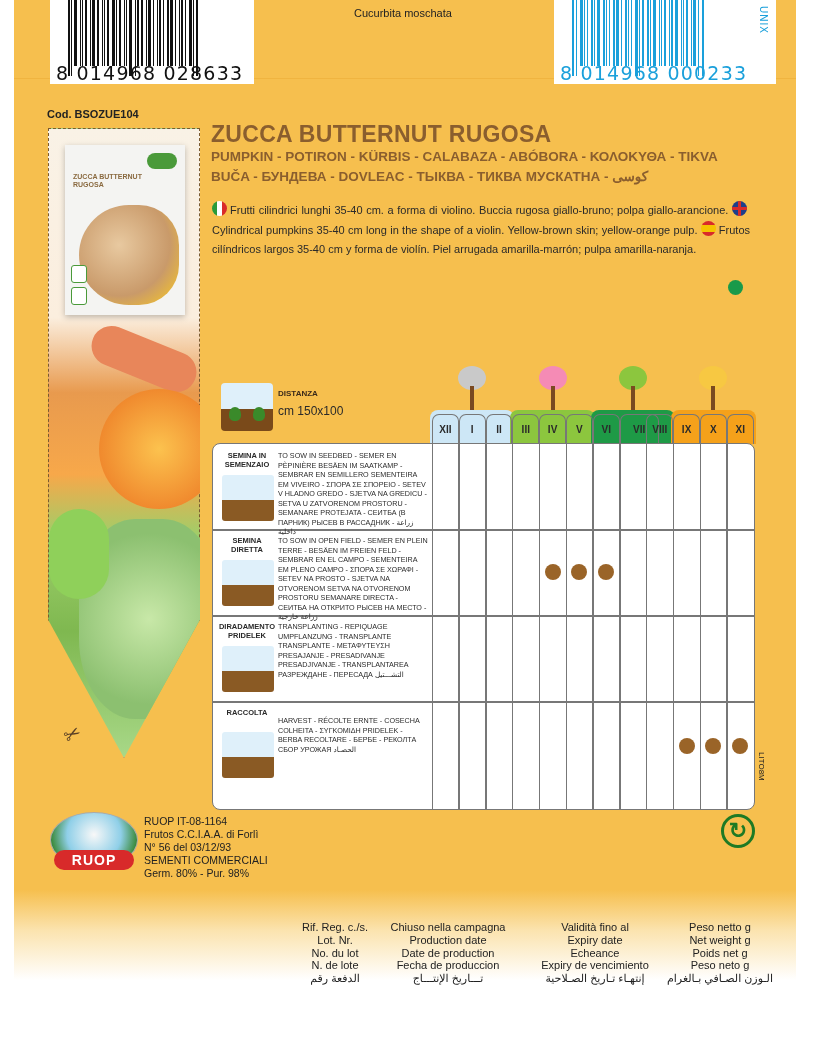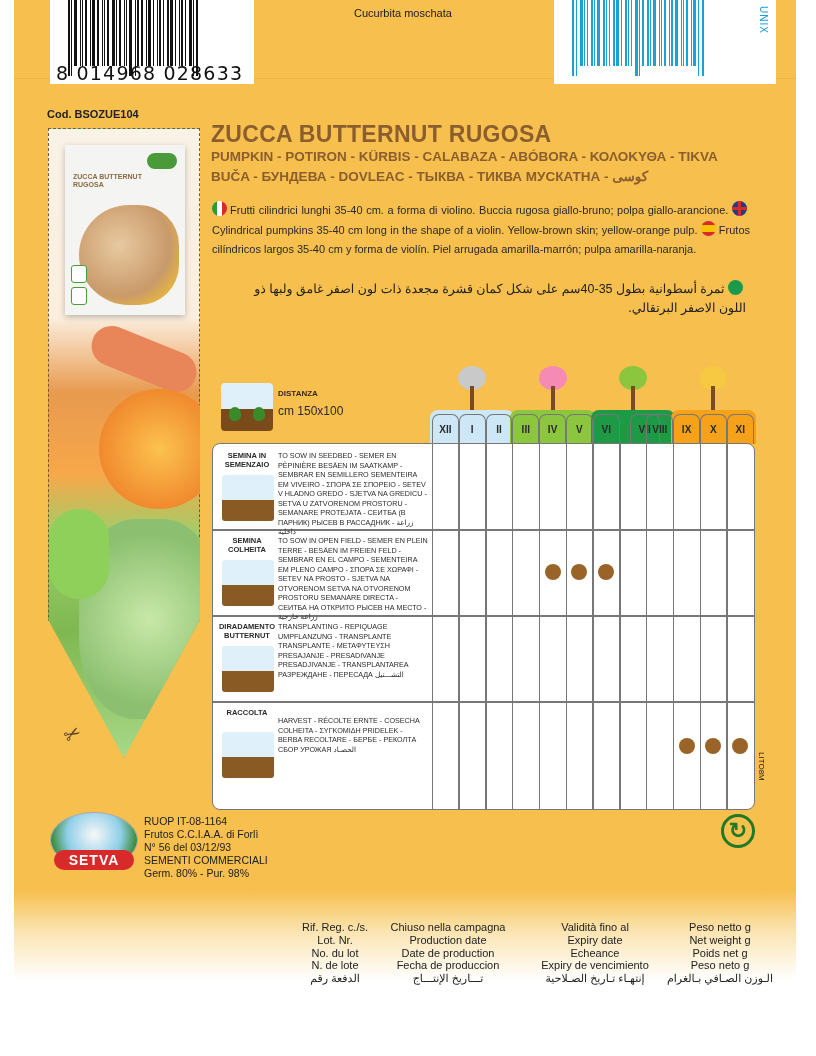--- a/index.html
+++ b/index.html
@@ -167,20 +167,21 @@
       <i style="width: 2px; margin-right: 2px;"></i>
       <i style="width: 3px; margin-right: 3px;"></i>
       <i style="width: 1px; margin-right: 1px;"></i>
       <i style="width: 1px; margin-right: 2px;"></i>
       <i style="width: 2px; margin-right: 3px;"></i>
       <i style="width: 1px; margin-right: 1px;"></i>
       <i style="width: 3px; margin-right: 2px;"></i>
       <i style="width: 1px; margin-right: 3px; height: 76px;"></i>
       <i style="width: 2px; margin-right: 1px; height: 76px;"></i>
     </div>
+  <div class="digits">8 014968 000233</div>
 </div>
 <div class="unix">UNIX</div>
 
 <div class="species">Cucurbita moschata</div>
 <div class="code">Cod. BSOZUE104</div>
 
 <div class="cutout">
   <div class="veg-carrot"></div>
   <div class="veg-pumpkin"></div>
   <div class="veg-lettuce"></div>
@@ -202,21 +203,20 @@
 <div class="subtitle sub1">PUMPKIN - POTIRON - KÜRBIS - CALABAZA - ABÓBORA - ΚΟΛΟΚΥΘΑ - TIKVA</div>
 <div class="subtitle sub2">BUČA - БУНДЕВА - DOVLEAC - ТЫКВА - ТИКВА МУСКАТНА - كوسى</div>
 
 <div class="desc">
   <span class="flag flag-it"></span><span>Frutti cilindrici lunghi 35-40 cm. a forma di violino. Buccia rugosa giallo-bruno; polpa giallo-arancione.</span>
   <span class="flag flag-uk"></span><span>Cylindrical pumpkins 35-40 cm long in the shape of a violin. Yellow-brown skin; yellow-orange pulp.</span>
   <span class="flag flag-es"></span><span>Frutos cilíndricos largos 35-40 cm y forma de violín. Piel arrugada amarilla-marrón; pulpa amarilla-naranja.</span>
 </div>
 <div class="arabic-desc">
   <span class="flag flag-sa"></span>
-  <span>ثمرة أسطوانية بطول 35-40سم على شكل كمان قشرة مجعدة ذات لون اصفر غامق ولبها ذو اللون الاصفر البرتقالي.</span>
 </div>
 
 <div class="dist-icon">
   <div class="leaf" style="left:8px"></div>
   <div class="leaf" style="left:32px"></div>
 </div>
 <div class="dist-label">DISTANZA</div>
 <div class="dist-value">cm 150x100</div>
 
 <div id="calendar-header">
@@ -240,21 +240,21 @@
       <div class="crown" style="background:#f7c842"></div>
       <div class="trunk"></div>
     </div>
     <div class="month" style="left: 432px; width: 26.8px;">XII</div>
     <div class="month" style="left: 458.8px; width: 26.8px;">I</div>
     <div class="month" style="left: 485.6px; width: 26.8px;">II</div>
     <div class="month" style="left: 512.4px; width: 26.8px;">III</div>
     <div class="month" style="left: 539.2px; width: 26.8px;">IV</div>
     <div class="month" style="left: 566px; width: 26.8px;">V</div>
     <div class="month" style="left: 592.8px; width: 26.8px;">VI</div>
-    <div class="month" style="left: 619.6px; width: 30px; margin-left: 10px;">VII</div>
+    <div class="month" style="left: 619.6px; width: 39px;">VII</div>
     <div class="month" style="left: 646.4px; width: 26.8px;">VIII</div>
     <div class="month" style="left: 673.2px; width: 26.8px;">IX</div>
     <div class="month" style="left: 700px; width: 26.8px;">X</div>
     <div class="month" style="left: 726.8px; width: 26.8px;">XI</div>
   </div>
 
 <div class="grid" id="grid">
     <div class="row-sep" style="top: 85px;"></div>
     <div class="row-sep" style="top: 171px;"></div>
     <div class="row-sep" style="top: 257px;"></div>
@@ -273,49 +273,49 @@
   </div>
 <div id="row-content">
     <div class="row-label" style="top: 451px;">
       <div>SEMINA IN</div>
       <div>SEMENZAIO</div>
     </div>
     <div class="row-text" style="top: 451px;">TO SOW IN SEEDBED - SEMER EN PÈPINIÈRE BESÄEN IM SAATKAMP - SEMBRAR EN SEMILLERO SEMENTEIRA EM VIVEIRO - ΣΠΟΡΑ ΣΕ ΣΠΟΡΕΙΟ - SETEV V HLADNO GREDO - SJETVA NA GREDICU - SETVA U ZATVORENOM PROSTORU - SEMANARE PROTEJATA - СЕИТБА (В ПАРНИК) РЫСЕВ В РАССАДНИК - زراعة داخلية</div>
     <div class="row-icon" style="top: 475px;"></div>
     <div class="row-label" style="top: 536px; text-align: center;">
       <div>SEMINA</div>
-      <div>COLHEITA</div>
+      <div>DIRETTA</div>
     </div>
     <div class="row-text" style="top: 536px;">TO SOW IN OPEN FIELD - SEMER EN PLEIN TERRE - BESÄEN IM FREIEN FELD - SEMBRAR EN EL CAMPO - SEMENTEIRA EM PLENO CAMPO - ΣΠΟΡΑ ΣΕ ΧΩΡΑΦΙ - SETEV NA PROSTO - SJETVA NA OTVORENOM SETVA NA OTVORENOM PROSTORU SEMANARE DIRECTA - СЕИТБА НА ОТКРИТО РЫСЕВ НА МЕСТО - زراعة خارجية</div>
     <div class="row-icon" style="top: 560px;"></div>
     <div class="dot" style="background: rgb(154, 100, 40); left: 544.6px; top: 564px;"></div>
     <div class="dot" style="background: rgb(154, 100, 40); left: 571.4px; top: 564px;"></div>
     <div class="dot" style="background: rgb(154, 100, 40); left: 598.2px; top: 564px;"></div>
     <div class="row-label" style="top: 622px;">
       <div>DIRADAMENTO</div>
-      <div>BUTTERNUT</div>
+      <div>PRIDELEK</div>
     </div>
     <div class="row-text" style="top: 622px;">TRANSPLANTING - REPIQUAGE UMPFLANZUNG - TRANSPLANTE TRANSPLANTE - ΜΕΤΑΦΥΤΕΥΣΗ PRESAJANJE - PRESADIVANJE PRESADJIVANJE - TRANSPLANTAREA РАЗРЕЖДАНЕ - ПЕРЕСАДА التشـــتيل</div>
     <div class="row-icon" style="top: 646px;"></div>
     <div class="row-label" style="top: 708px; text-align: center;">
       <div>RACCOLTA</div>
       <div></div>
     </div>
     <div class="row-text" style="top: 716px;">HARVEST - RÉCOLTE ERNTE - COSECHA COLHEITA - ΣΥΓΚΟΜΙΔΗ PRIDELEK - BERBA RECOLTARE - БЕРБЕ - РЕКОЛТА СБОР УРОЖАЯ الحصـاد</div>
     <div class="row-icon" style="top: 732px;"></div>
     <div class="dot" style="background: rgb(154, 100, 40); left: 678.6px; top: 738px;"></div>
     <div class="dot" style="background: rgb(154, 100, 40); left: 705.4px; top: 738px;"></div>
     <div class="dot" style="background: rgb(154, 100, 40); left: 732.2px; top: 738px;"></div>
   </div>
 
 <div class="litho">LITO8M</div>
 
 <div class="zorzi">
   <div class="oval"></div>
-  <div class="banner">SETVA</div>
+  <div class="banner">RUOP</div>
 </div>
 <div class="reg">
   <div>RUOP IT-08-1164</div>
   <div>Frutos C.C.I.A.A. di Forlì</div>
   <div>N° 56 del 03/12/93</div>
   <div>SEMENTI COMMERCIALI</div>
   <div>Germ. 80% - Pur. 98%</div>
 </div>
 
 <div class="recycle">↻</div>

